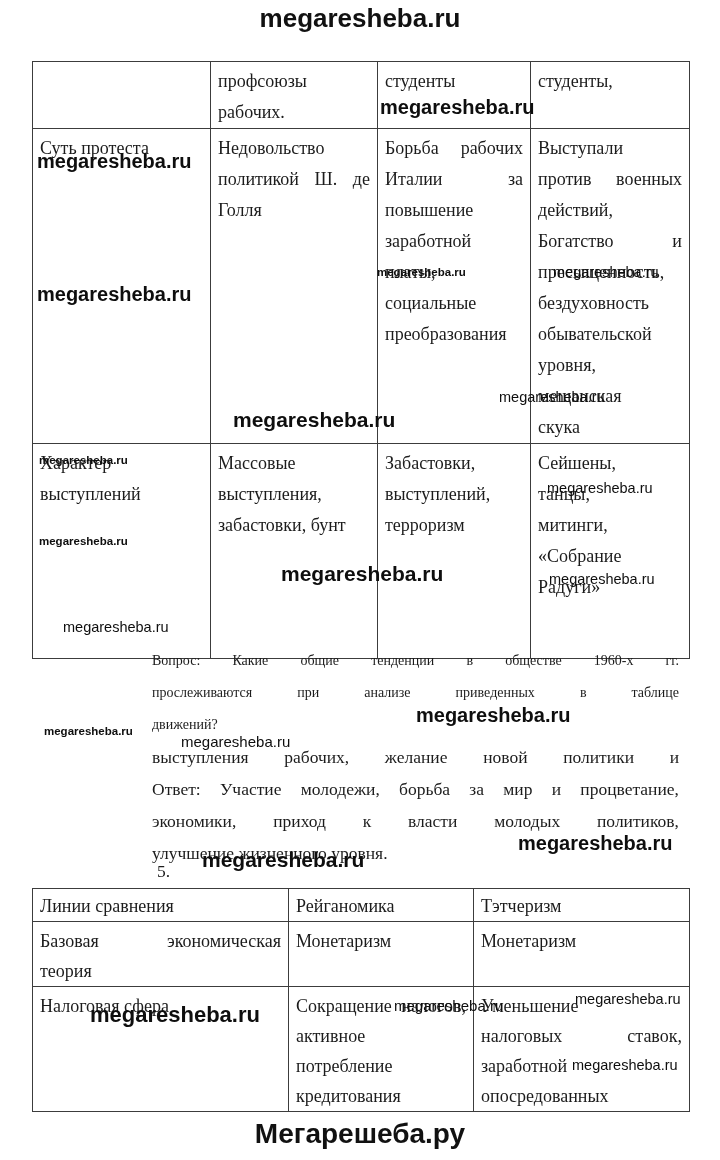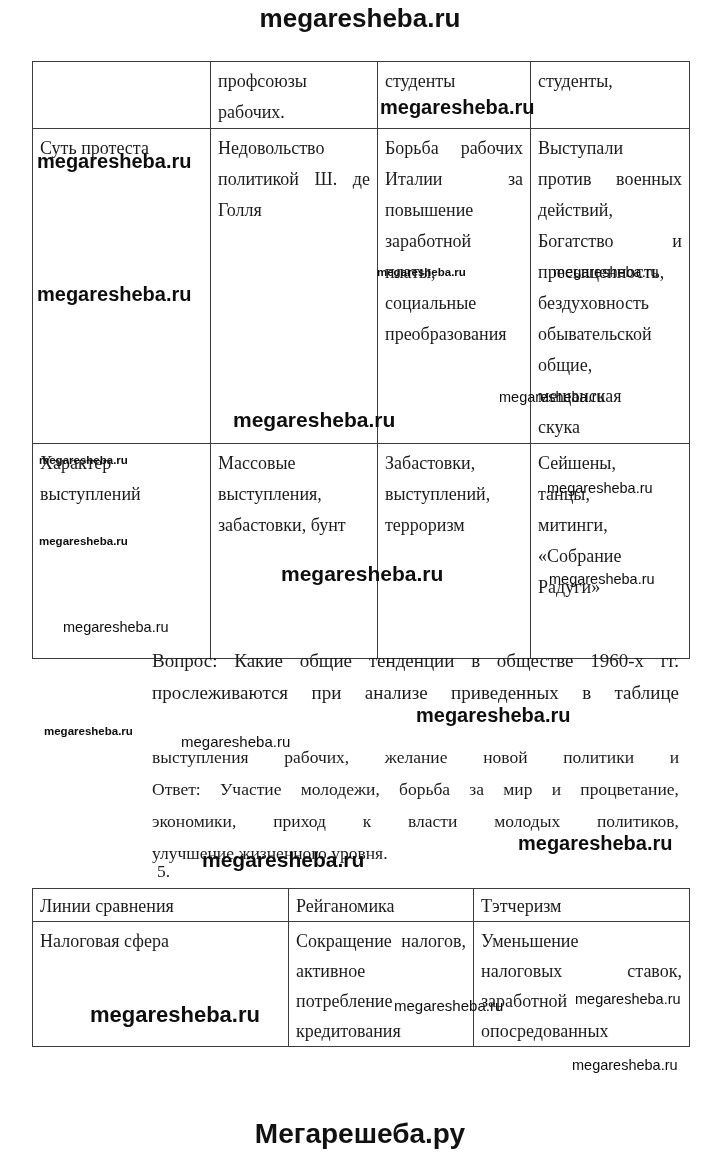--- a/index.html
+++ b/index.html
@@ -35,21 +35,21 @@
   #table2 tr:nth-child(1){height:29px;}
   #table2 tr:nth-child(2){height:63px;}
   #table2 tr:nth-child(3){height:120px;}
   #table2 tr:nth-child(1) td{padding-top:2px;}
 
   
   .cl{text-align:justify;text-align-last:justify;}
   .cl-last{text-align:left;text-align-last:left;}
 
   
-  .qblock{position:absolute;left:152px;top:645px;width:527px;font-size:19px;line-height:32px;}
+  .qblock{position:absolute;left:152px;top:645px;width:527px;font-size:14px;line-height:32px;}
   .ablock{position:absolute;left:152px;top:741px;width:527px;font-size:17.5px;line-height:32px;}
   .pl{text-align:justify;text-align-last:justify;}
   .pl-last{text-align:left;text-align-last:left;}
   .num5{position:absolute;left:157px;top:861px;font-size:17.5px;}
 
   
   .wm{position:absolute;font-family:"Liberation Sans", sans-serif;white-space:nowrap;color:#0e0e0e;z-index:5;}
   .wm-b-lg{font-weight:bold;font-size:21px;}
   .wm-b-md{font-weight:bold;font-size:20px;}
   .wm-b-sm{font-weight:bold;font-size:11.5px;}
@@ -128,21 +128,21 @@
             <div class="cl-last">преобразования</div>
           </td>
           <td>
             <div class="cl">Выступали</div>
             <div class="cl">против военных</div>
             <div class="cl">действий,</div>
             <div class="cl">Богатство и</div>
             <div class="cl">пресыщенность,</div>
             <div class="cl">бездуховность</div>
             <div class="cl">обывательской</div>
-            <div class="cl">общие,</div>
+            <div class="cl">уровня,</div>
             <div class="cl">мещанская</div>
             <div class="cl-last">скука</div>
           </td>
         </tr>
         <tr>
           <td>
             <div class="cl">Характер</div>
             <div class="cl-last">выступлений</div>
           </td>
           <td>
@@ -162,20 +162,21 @@
             <div class="cl">«Собрание</div>
             <div class="cl-last">Радуги»</div>
           </td>
         </tr>
       </tbody>
   </table>
 
   <div class="qblock">
     <div class="pl">Вопрос: Какие общие тенденции в обществе 1960-х гг.</div>
     <div class="pl">прослеживаются при анализе приведенных в таблице</div>
+    <div class="pl-last">движений?</div>
   </div>
 
   <div class="ablock">
     <div class="pl">выступления рабочих, желание новой политики и</div>
     <div class="pl">Ответ: Участие молодежи, борьба за мир и процветание,</div>
     <div class="pl">экономики, приход к власти молодых политиков,</div>
     <div class="pl-last">улучшение жизненного уровня.</div>
   </div>
 
   <div class="num5">5.</div>
@@ -189,20 +190,32 @@
     <tbody>
         <tr>
           <td>
             <div class="cl-last">Линии сравнения</div>
           </td>
           <td>
             <div class="cl-last">Рейганомика</div>
           </td>
           <td>
             <div class="cl-last">Тэтчеризм</div>
+          </td>
+        </tr>
+        <tr>
+          <td>
+            <div class="cl">Базовая экономическая</div>
+            <div class="cl-last">теория</div>
+          </td>
+          <td>
+            <div class="cl-last">Монетаризм</div>
+          </td>
+          <td>
+            <div class="cl-last">Монетаризм</div>
           </td>
         </tr>
         <tr>
           <td>
             <div class="cl-last">Налоговая сфера</div>
           </td>
           <td>
             <div class="cl">Сокращение налогов,</div>
             <div class="cl">активное потребление</div>
             <div class="cl-last">кредитования</div>

